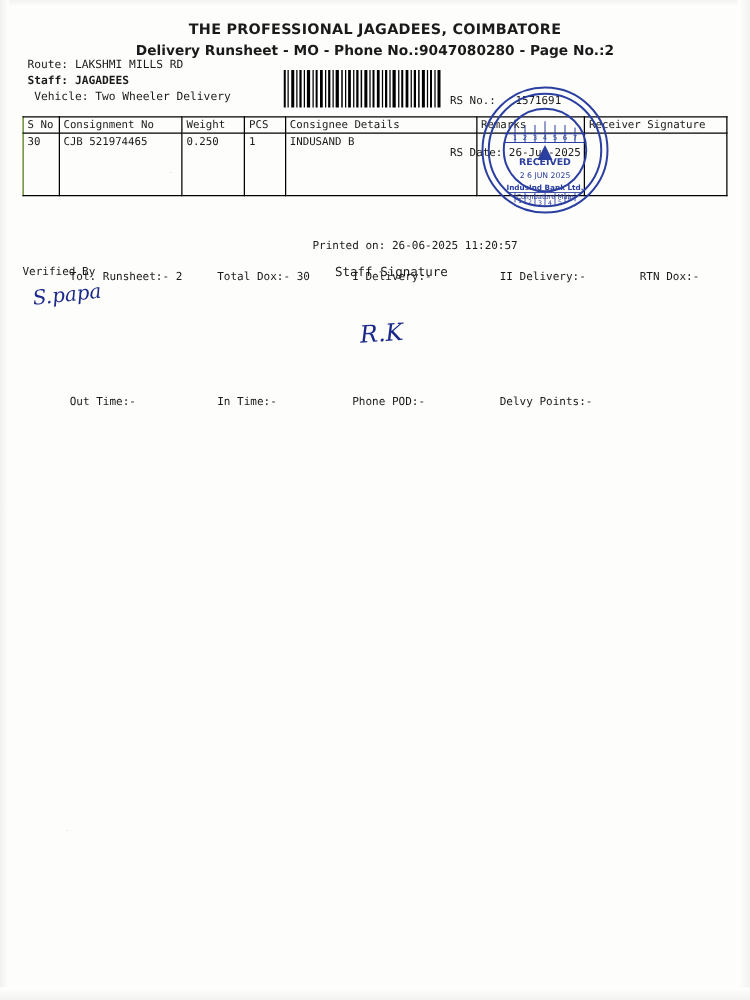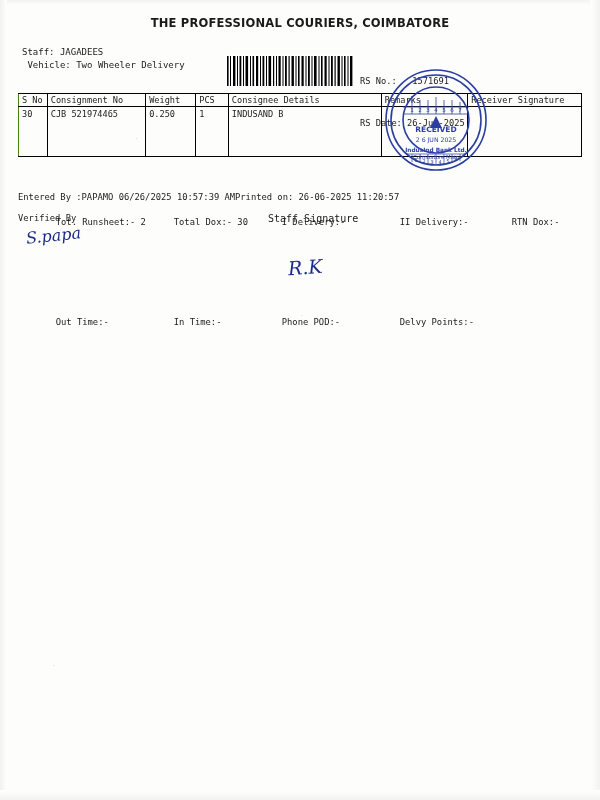--- a/index.html
+++ b/index.html
@@ -58,21 +58,21 @@
 
   .meta-block {
     position: absolute;
     left: 22px;
     top: 46px;
     font-size: 9px;
     line-height: 13px;
     font-family: "DejaVu Sans Mono", monospace;
   }
   .meta-line { white-space: pre; }
-  .meta-line b { font-weight: normal; }
+  .meta-line b { font-weight: bold; }
 
   .rs-block {
     position: absolute;
     left: 360px;
     top: 46px;
     font-size: 8.7px;
     line-height: 14px;
     white-space: pre;
   }
 
@@ -147,21 +147,21 @@
 
   .entered-line {
     position: absolute;
     left: 18px;
     top: 192px;
     font-size: 8.8px;
     white-space: pre;
   }
   .printed-line {
     position: absolute;
-    left: 235px;
+    left: 250px;
     top: 192px;
     font-size: 8.8px;
     white-space: pre;
   }
   .verified-line {
     position: absolute;
     left: 18px;
     top: 213px;
     font-size: 8.8px;
   }
@@ -213,23 +213,25 @@
 </head>
 <body>
 
 <div class="page">
 
   <div class="scan-edge-top"></div>
   <div class="scan-edge-left"></div>
   <div class="scan-edge-right"></div>
   <div class="scan-edge-bottom"></div>
 
-  <div class="header-title">THE PROFESSIONAL COURIERS, COIMBATORE</div>
+  <div class="header-title">THE PROFESSIONAL JAGADEES, COIMBATORE</div>
+  <div class="header-sub">Delivery Runsheet - MO - Phone No.:9047080280 - Page No.:2</div>
 
   <div class="meta-block">
+    <div class="meta-line"><span>Route:</span> <span>LAKSHMI MILLS RD</span></div>
     <div class="meta-line"><b>Staff:</b> <b>JAGADEES</b></div>
     <div class="meta-line">&nbsp;<span>Vehicle:</span> <span>Two Wheeler Delivery</span></div>
   </div>
 
   <div class="barcode-box">
     <svg class="barcode" viewBox="0 0 130 32" preserveAspectRatio="none">
       <rect x="0" y="0" width="130" height="32" fill="#ffffff"></rect>
       <g fill="#000000">
         <rect x="2" y="1" width="1.6" height="30"></rect>
         <rect x="5" y="1" width="1" height="30"></rect>
@@ -308,21 +310,20 @@
 
   <div class="totals">
     <div class="row">
       <span class="tot-a"><span>Tot. Runsheet:-</span> <span>2</span></span><span class="tot-b"><span>Total Dox:-</span> <span>30</span></span><span class="tot-c"><span>I Delivery:-</span><span></span></span><span class="tot-d"><span>II Delivery:-</span><span></span></span><span><span>RTN Dox:-</span><span></span></span>
     </div>
     <div class="row">
       <span class="tot-a"><span>Out Time:-</span><span></span></span><span class="tot-b"><span>In Time:-</span><span></span></span><span class="tot-c"><span>Phone POD:-</span><span></span></span><span class="tot-d"><span>Delvy Points:-</span><span></span></span>
     </div>
   </div>
 
-  <div class="entered-line">Entered By :PAPAMO 06/26/2025 10:57:39 AM</div>
   <div class="printed-line">Printed on: 26-06-2025 11:20:57</div>
   <div class="verified-line">Verified By</div>
   <div class="staff-sign-line">Staff Signature</div>
 
   <div class="handwriting hw-verified">S.papa</div>
   <div class="handwriting hw-staff">R.K</div>
 
   <div class="stamp">
     <svg width="108" height="108" viewBox="0 0 108 108">
       <g fill="none" stroke="#2b3fa0" stroke-width="1.6">

